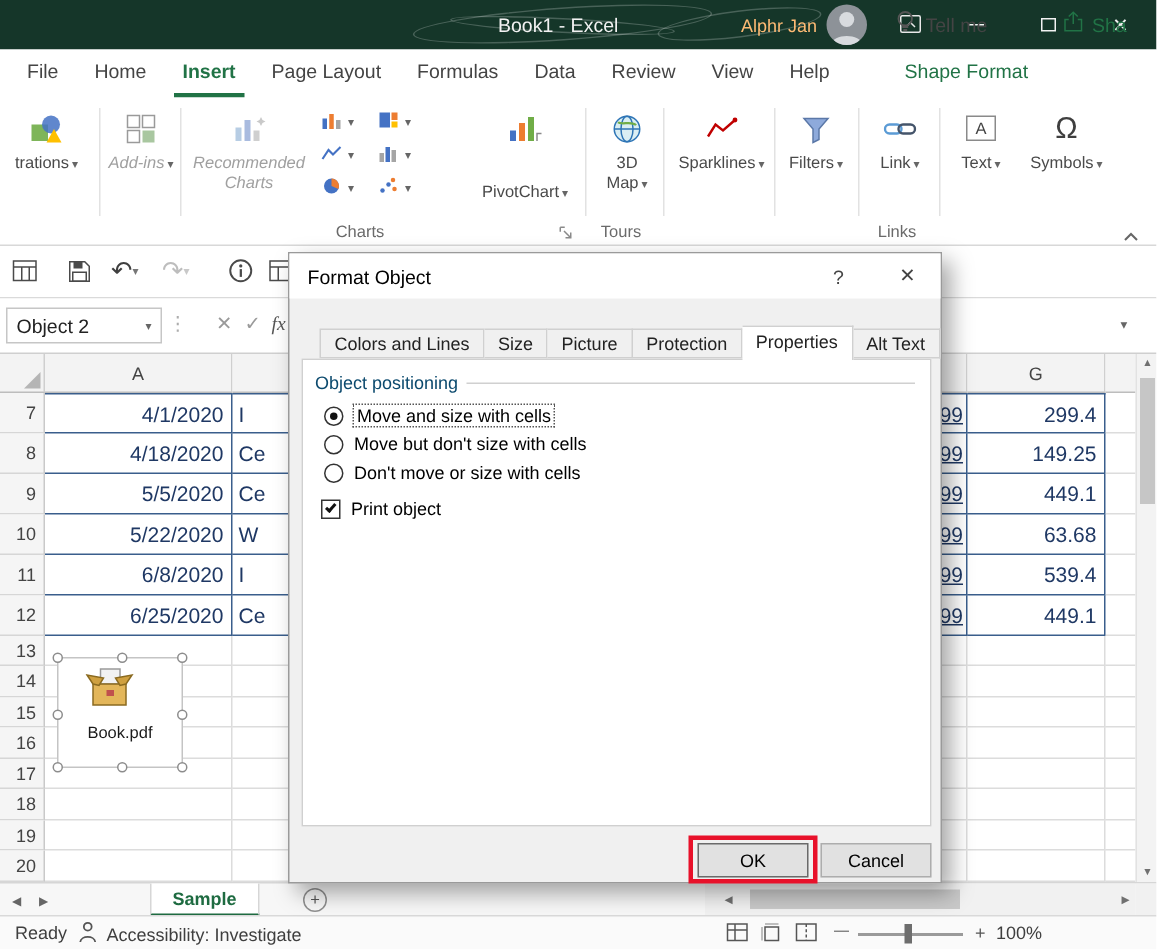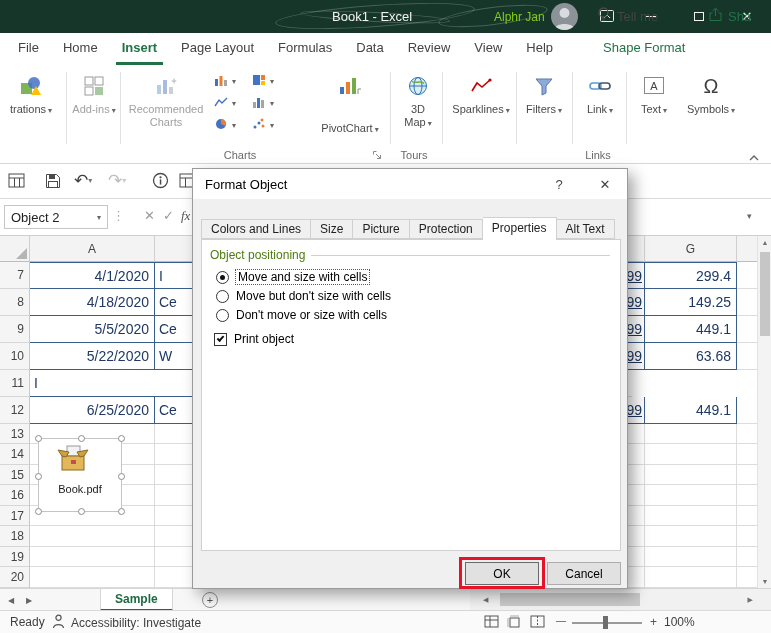--- a/index.html
+++ b/index.html
@@ -4,21 +4,21 @@
 <style>
   * { margin:0; padding:0; box-sizing:border-box; }
   html,body { width:771px; height:633px; }
   body { font-family:"Liberation Sans","DejaVu Sans",sans-serif; position:relative; overflow:hidden;
          background:#fff; font-size:12px; color:#333; }
 
   
   #titlebar { position:absolute; left:0; top:0; width:771px; height:33px; background:#153629; overflow:hidden; }
   .swoosh { position:absolute; border:1px solid rgba(255,255,255,.22); border-radius:50%; }
   #tb-title { position:absolute; left:332px; top:9px; font-size:13px; color:#f2f2f2; white-space:nowrap; }
-  #tb-user  { position:absolute; left:494px; top:10px; font-size:12px; color:#84cc16; white-space:nowrap; }
+  #tb-user  { position:absolute; left:494px; top:10px; font-size:12px; color:#fdba74; white-space:nowrap; }
   #tb-avatar{ position:absolute; left:551px; top:3px; width:27px; height:27px; border-radius:50%;
               background:#8d9298; overflow:hidden; }
   #tb-ribbonopts { position:absolute; left:599px; top:9px; }
   .wbtn { position:absolute; top:0; width:48px; height:33px; display:flex; align-items:center; justify-content:center;
           color:#f2f2f2; font-size:13px; }
   #w-min{left:627px;} #w-max{left:675px;} #w-close{left:723px;}
   .minbar{ width:10px; height:1px; background:#f2f2f2; display:block; }
   .maxbox{ width:10px; height:9px; border:1px solid #f2f2f2; display:block; }
 
   
@@ -32,21 +32,21 @@
             font-size:13px; color:#444; }
   #share  { position:absolute; left:708px; top:0; height:32px; display:flex; align-items:center; gap:5px;
             font-size:13px; color:#217346; width:63px; overflow:hidden; }
 
   
   #ribbon { position:absolute; left:0; top:65px; width:771px; height:99px; background:#fff;
             border-bottom:1px solid #d8d8d8; }
   .bigbtn { position:absolute; top:7px; height:70px; display:flex; flex-direction:column; align-items:center;
             font-size:11px; color:#4a4a4a; text-align:center; line-height:13px; }
   .bigbtn .ic { height:28px; display:flex; align-items:center; justify-content:center; margin-bottom:3px; }
-  .grayed { color:#a0a0a0; }
+  .grayed { color:#a0a0a0;font-style:italic; }
   .caret { font-size:8px; color:#666; margin-left:2px; }
   .rdiv { position:absolute; top:7px; height:72px; width:1px; background:#e2e2e2; }
   .grplabel { position:absolute; top:84px; font-size:11px; color:#6a6a6a; text-align:center; }
   .mini { position:absolute; display:flex; align-items:center; gap:2px; }
   #launcher { position:absolute; left:372px; top:85px; }
   #collapse { position:absolute; left:748px; top:86px; }
 
   
   #qatrow { position:absolute; left:0; top:164px; width:771px; height:35px; background:#fff;
             border-bottom:1px solid #dadada; }
@@ -123,30 +123,30 @@
   #zoom-val { position:absolute; left:664px; top:4px; }
 
   
   #dlg { position:absolute; left:192px; top:168px; width:436px; height:421px; background:#f0f0f0;
          border:1px solid #9a9a9a; box-shadow:6px 6px 14px rgba(0,0,0,.35); z-index:50; }
   #dlg-titlebar { position:absolute; left:0; top:0; width:100%; height:30px; background:#fff; }
   #dlg-title { position:absolute; left:12px; top:8px; font-size:13px; color:#000; }
   .dlg-tb-btn { position:absolute; top:0; width:40px; height:30px; display:flex; align-items:center;
                 justify-content:center; font-size:13px; color:#444; }
   #dlg-help{left:346px;} #dlg-close{left:392px;}
-  #dlg-tabs { position:absolute; left:8px; top:48px; height:22px; display:flex; align-items:flex-end;text-align:center; }
+  #dlg-tabs { position:absolute; left:20px; top:48px; height:22px; display:flex; align-items:flex-end;text-align:center; }
   .dtab { height:20px; line-height:18px; padding:0 9px; border:1px solid #d0d0d0; border-left:none;
           background:#f0f0f0; font-size:12px; color:#222; white-space:nowrap; }
   .dtab:first-child { border-left:1px solid #d0d0d0; }
   .dtab.sel { background:#fff; height:23px; line-height:21px; border-bottom:none; margin-bottom:-1px;
               position:relative; z-index:3; }
   #dlg-page { position:absolute; left:8px; top:70px; width:420px; height:312px; background:#fff;
               border:1px solid #d0d0d0; }
   #grp-row { position:absolute; left:8px; top:8px; right:10px; display:flex; align-items:center; gap:6px;
-             font-size:12px; color:#4d7c0f; }
+             font-size:12px; color:#0c4a6e; }
   .grp-line { flex:1; border-top:1px solid #d0d0d0; height:0; }
   .radio-row { position:absolute; left:14px; display:flex; align-items:center; font-size:12px; color:#000; }
   .radio { width:13px; height:13px; border:1px solid #333; border-radius:50%; background:#fff;
            display:inline-flex; align-items:center; justify-content:center; margin-right:7px; }
   .radio.sel::after { content:""; width:5px; height:5px; border-radius:50%; background:#111; display:block; }
   .rlabel.focus { outline:1px dotted #555; padding:0 2px; }
   .check-row { position:absolute; left:12px; display:flex; align-items:center; font-size:12px; color:#000; }
   .checkbox { width:13px; height:13px; border:1px solid #333; background:#fff; margin-right:7px; position:relative; }
   .checkbox .chk { position:absolute; left:2px; top:2px; width:7px; height:4px;
                    border-left:2px solid #111; border-bottom:2px solid #111; transform:rotate(-48deg); }
@@ -495,20 +495,21 @@
   <div class="grow data" style="top:107px; height:27px;">
     <div class="cell rh w-rh">10</div>
     <div class="cell tb w-a">5/22/2020</div>
     <div class="cell tb w-b">W</div>
     <div class="cell tb w-f">99</div>
     <div class="cell tb w-g">63.68</div>
     <div class="cell w-h"></div>
   </div>
   <div class="grow data" style="top:134px; height:27px;">
     <div class="cell rh w-rh">11</div>
+    <div class="cell tb w-a">6/8/2020</div>
     <div class="cell tb w-b">I</div>
     <div class="cell tb w-f">99</div>
     <div class="cell tb w-g">539.4</div>
     <div class="cell w-h"></div>
   </div>
   <div class="grow data" style="top:161px; height:27px;">
     <div class="cell rh w-rh">12</div>
     <div class="cell tb w-a">6/25/2020</div>
     <div class="cell tb w-b">Ce</div>
     <div class="cell tb w-f">99</div>

